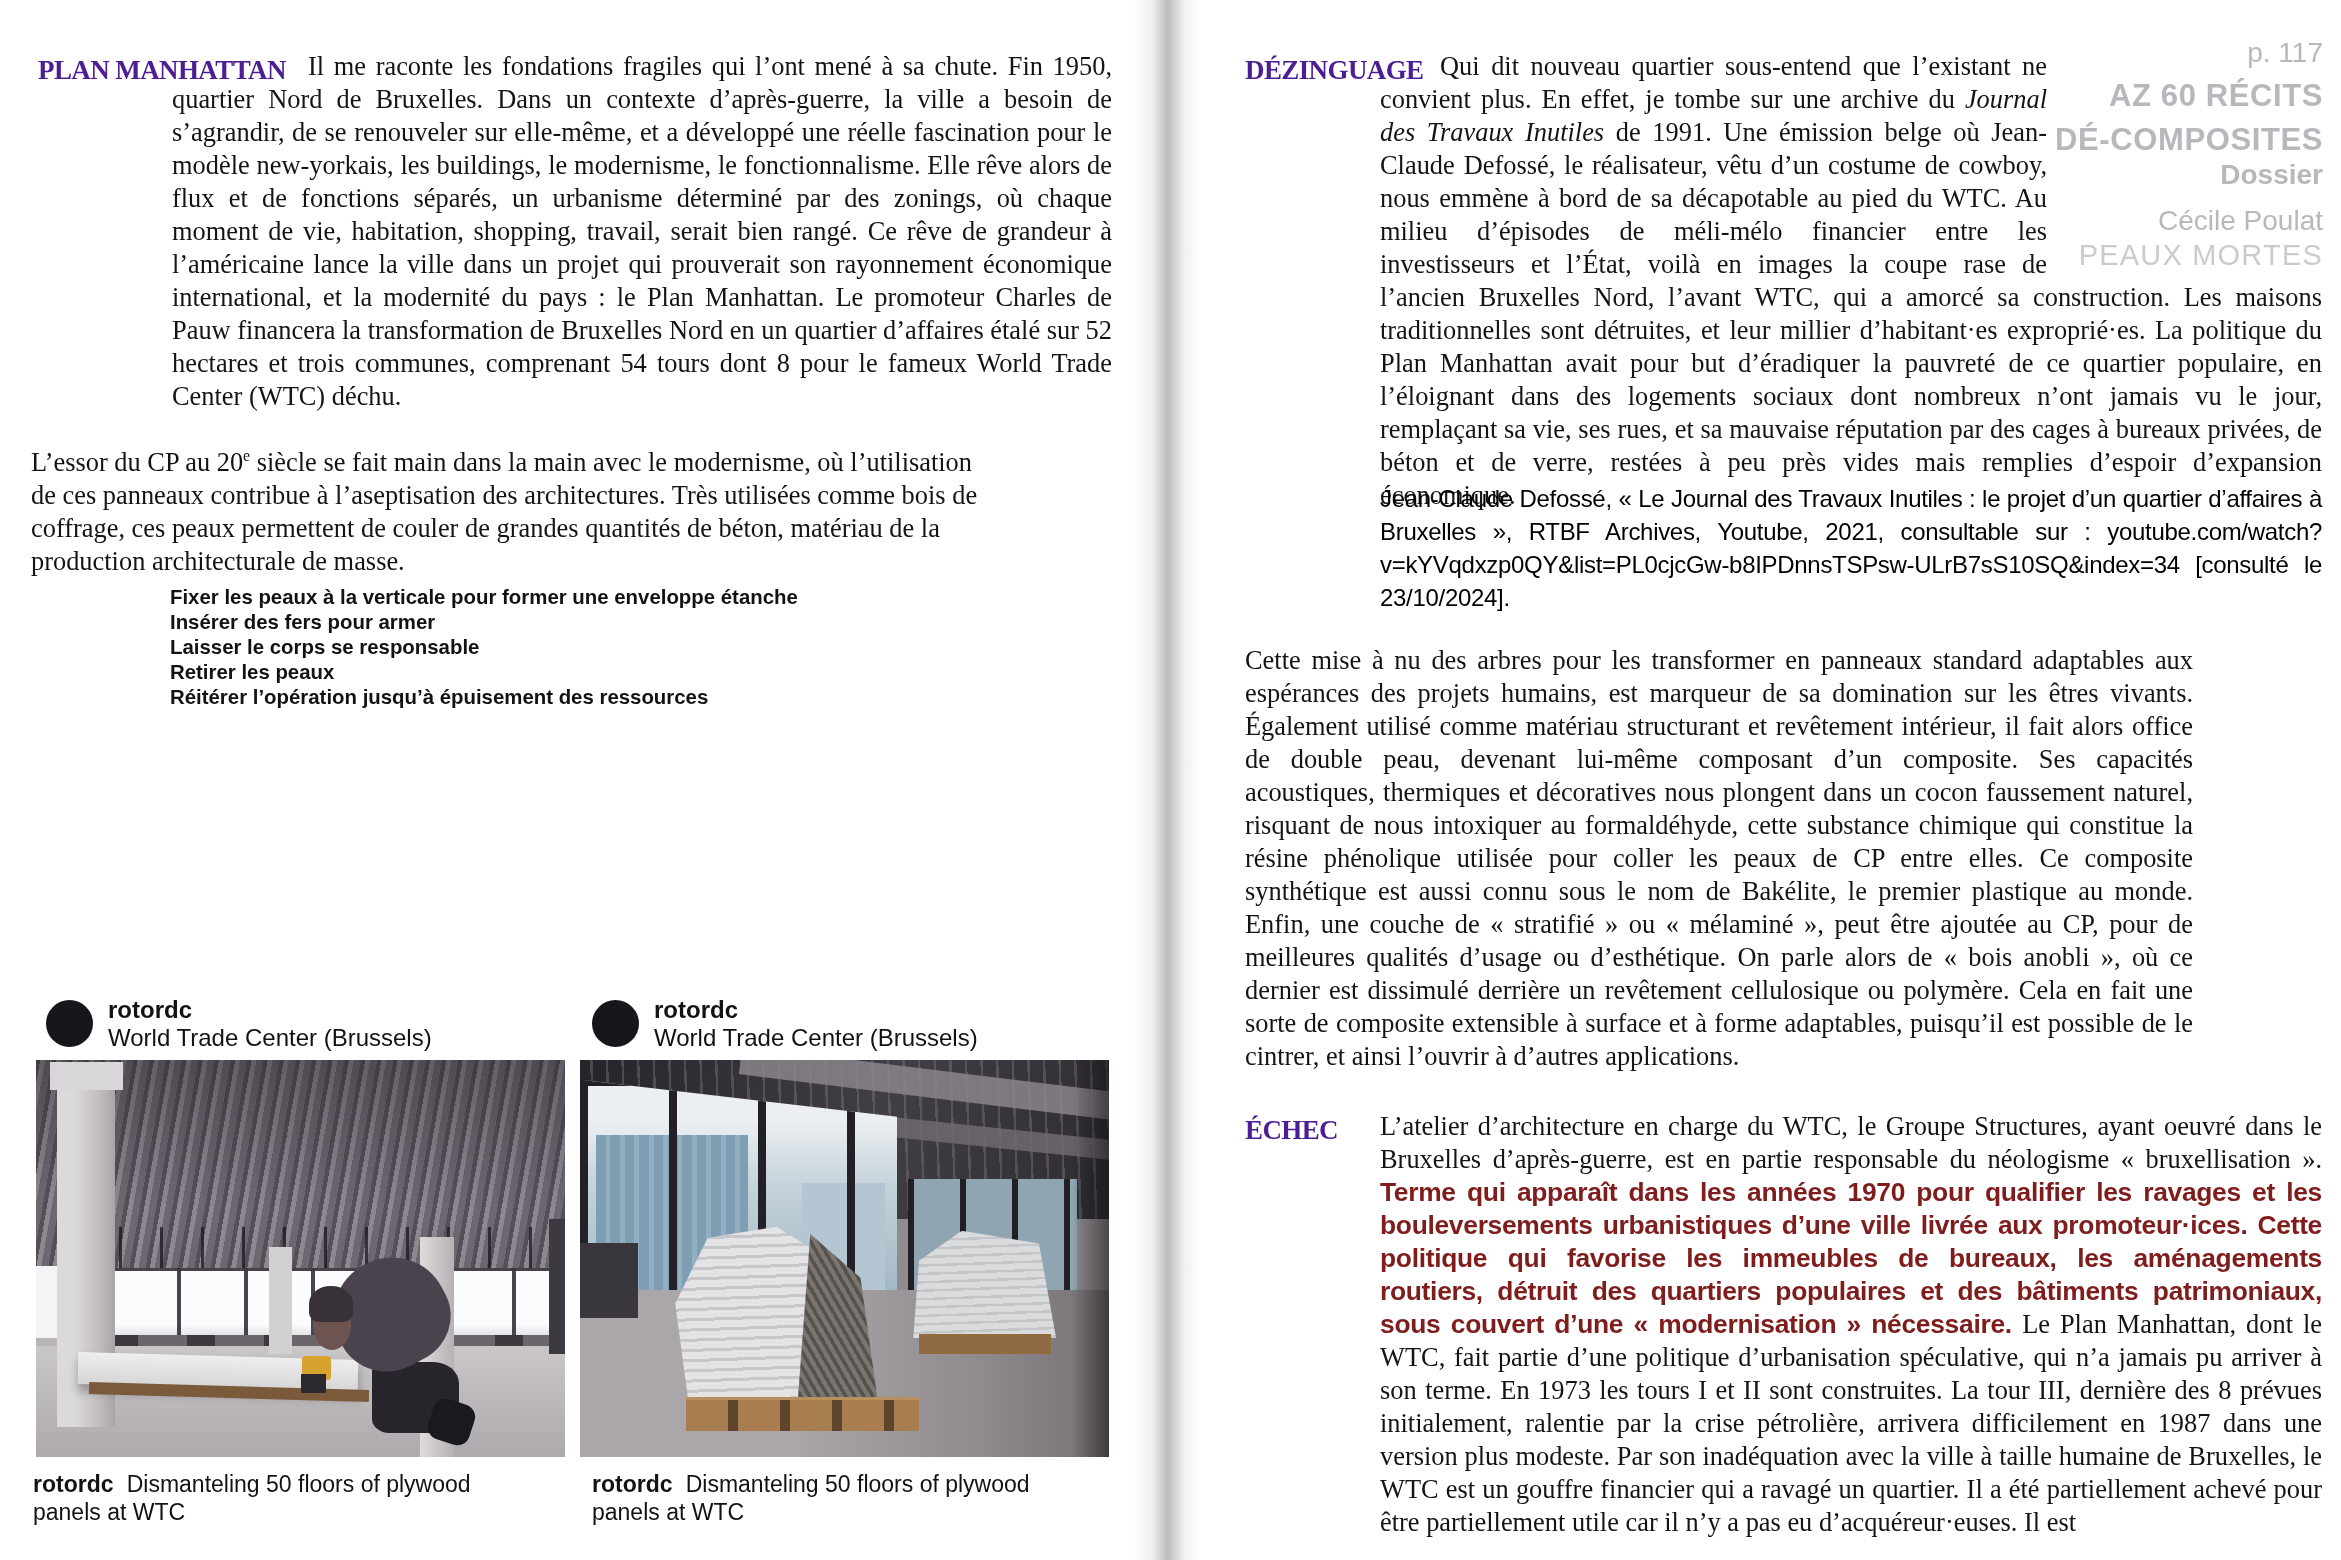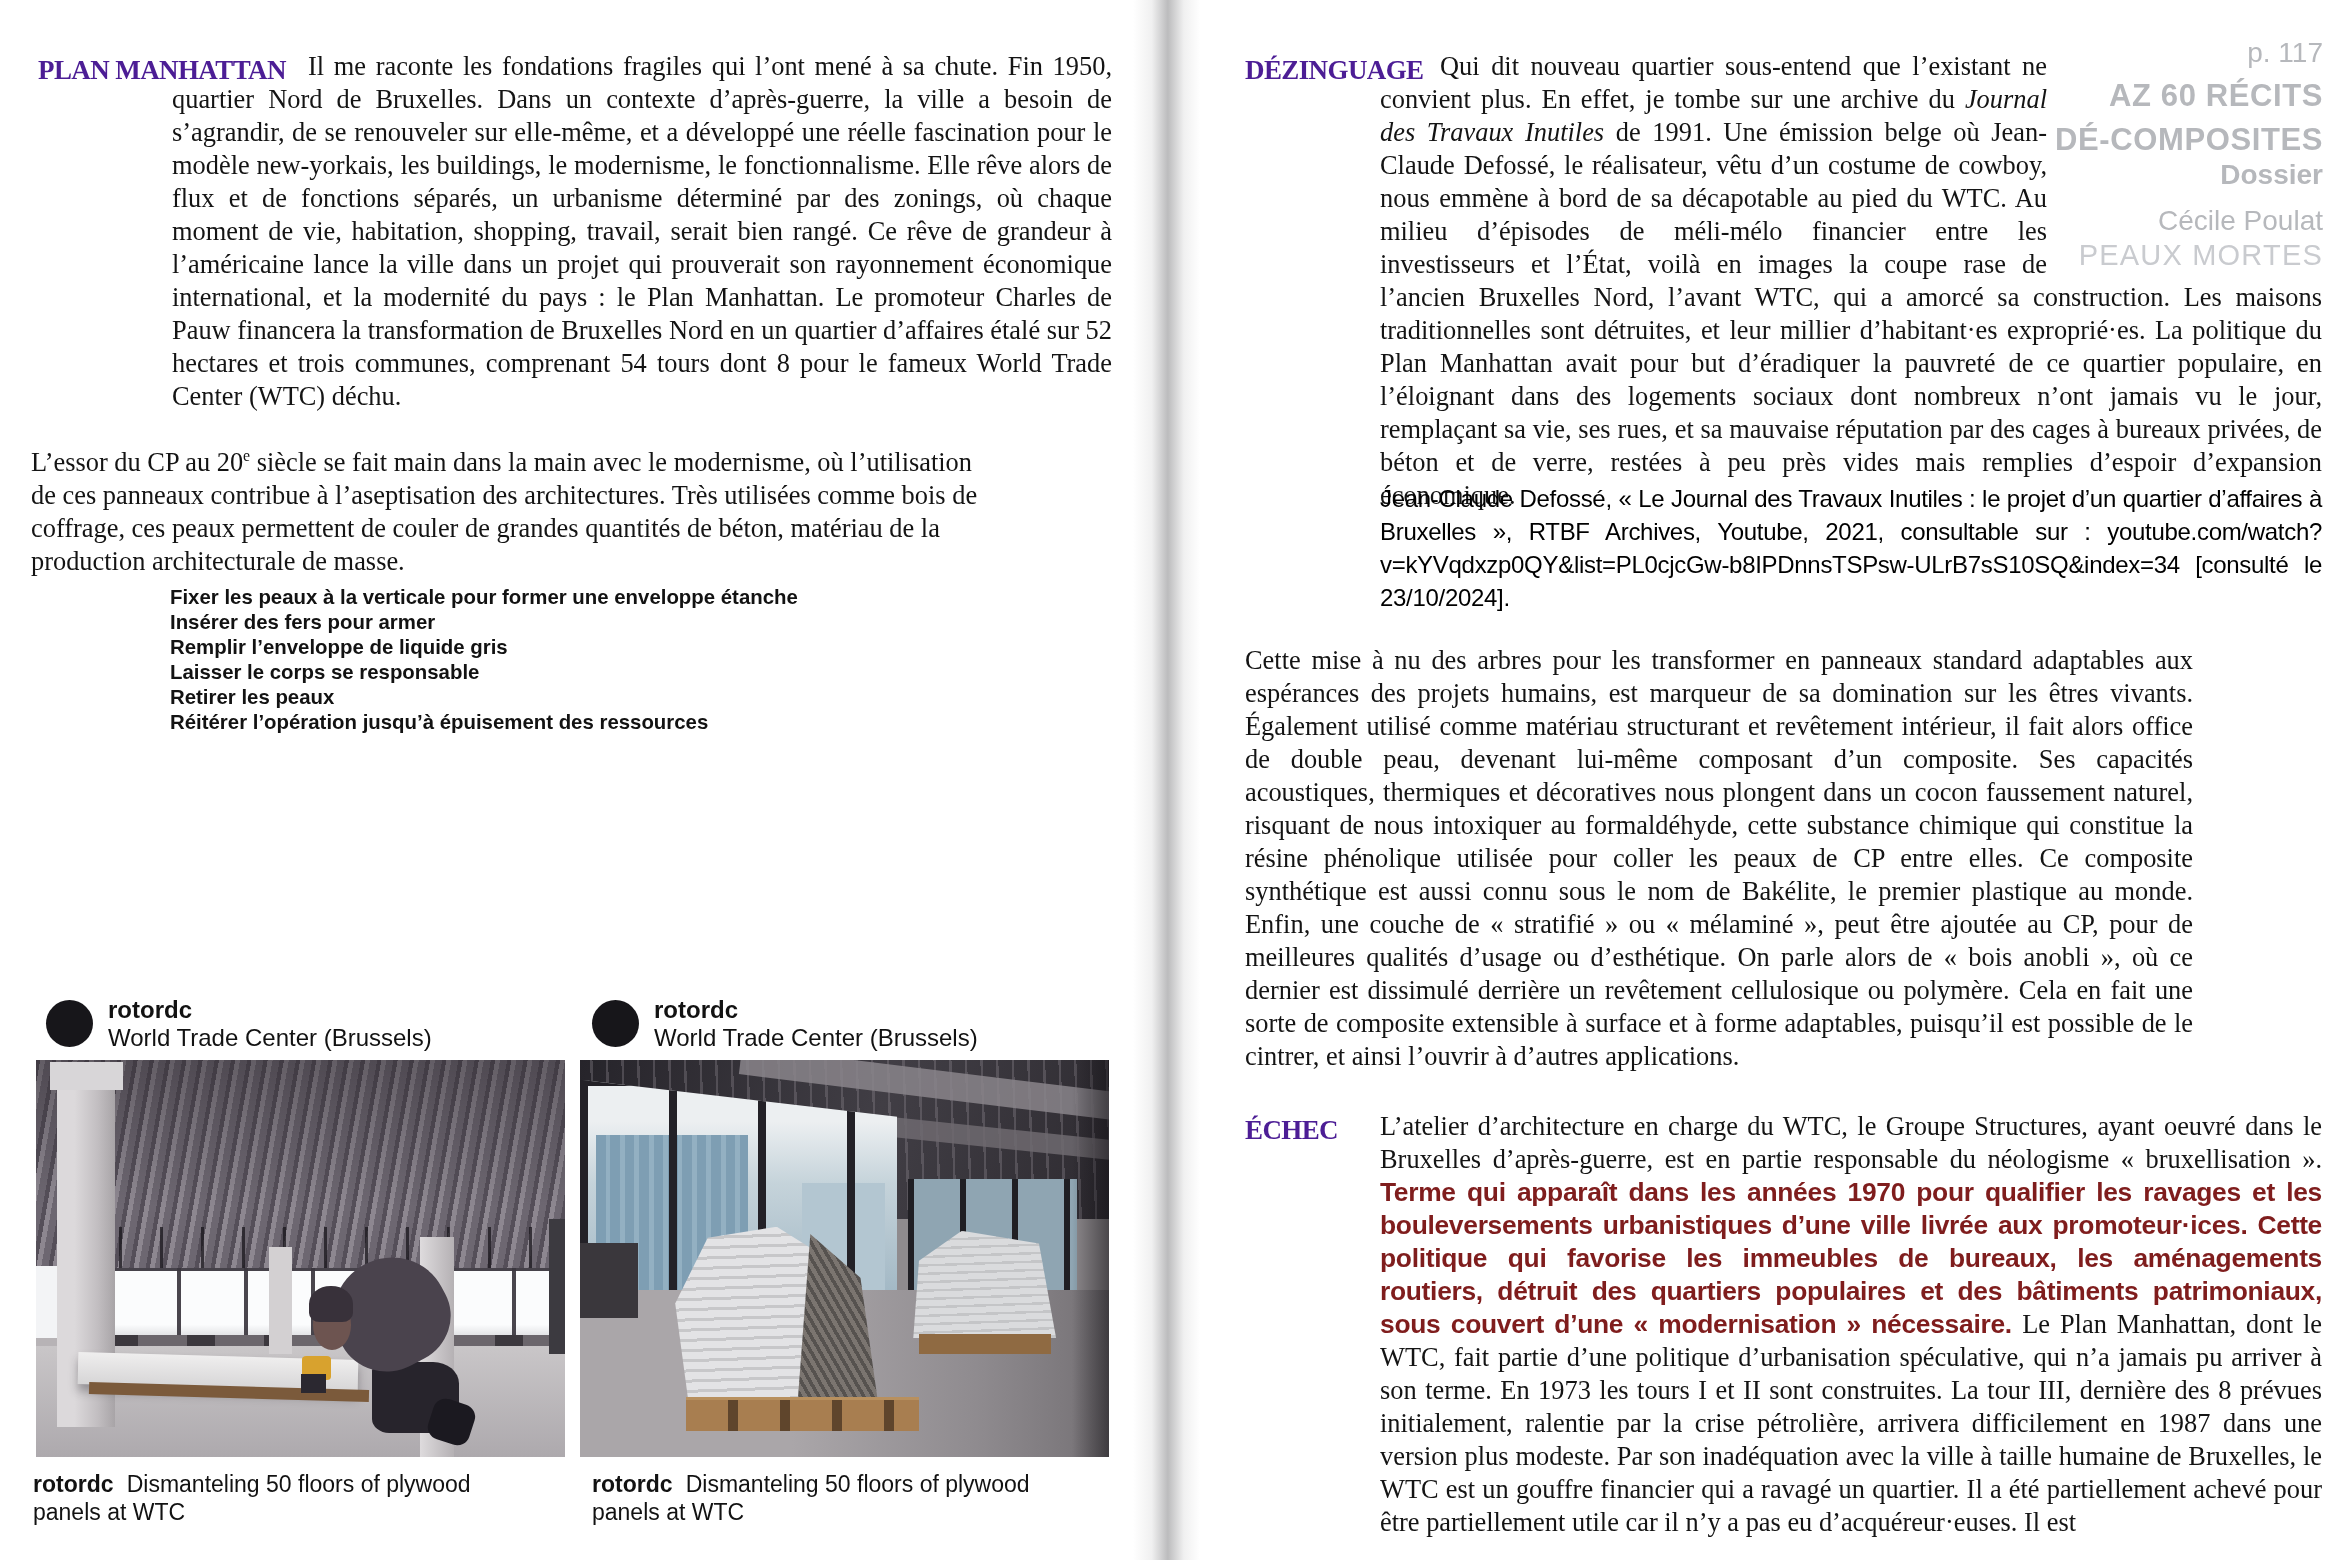--- a/index.html
+++ b/index.html
@@ -161,21 +161,20 @@
 
     <h2 class="abs slug" style="left:38px; top:55px;">PLAN MANHATTAN</h2>
 
     <p class="abs serif just" style="left:172px; top:50px; width:940px; text-indent:136px;"><span>Il me raconte les fondations fragiles qui l’ont mené à sa chute. Fin 1950, quartier Nord de Bruxelles. Dans un contexte d’après-guerre, la ville a besoin de s’agrandir, de se renouveler sur elle-même, et a développé une réelle fascination pour le modèle new-yorkais, les buildings, le modernisme, le fonctionnalisme. Elle rêve alors de flux et de fonctions séparés, un urbanisme déterminé par des zonings, où chaque moment de vie, habitation, shopping, travail, serait bien rangé. Ce rêve de grandeur à l’américaine lance la ville dans un projet qui prouverait son rayonnement économique international, et la modernité du pays : le Plan Manhattan. Le promoteur Charles de Pauw financera la transformation de Bruxelles Nord en un quartier d’affaires étalé sur 52 hectares et trois communes, comprenant 54 tours dont 8 pour le fameux World Trade Center (WTC) déchu.</span></p>
 
     <p class="abs serif" style="left:31px; top:439px; width:961px;"><span>L’essor du CP au 20</span><sup>e</sup><span> siècle se fait main dans la main avec le modernisme, où l’utilisation de ces panneaux contribue à l’aseptisation des architectures. Très utilisées comme bois de coffrage, ces peaux permettent de couler de grandes quantités de béton, matériau de la production architecturale de masse.</span></p>
 
     <div class="abs sanslist" style="left:170px; top:585px; width:871px;">
       <div>Fixer les peaux à la verticale pour former une enveloppe étanche</div>
       <div>Insérer des fers pour armer</div>
-      <div>Remplir l’enveloppe de liquide gris</div>
       <div>Laisser le corps se responsable</div>
       <div>Retirer les peaux</div>
       <div>Réitérer l’opération jusqu’à épuisement des ressources</div>
     </div>
 
     <div class="abs dot" style="left:46px; top:1000px;"></div>
     <div class="abs figlabel" style="left:108px; top:996px;">
       <div class="b">rotordc</div>
       <div>World Trade Center (Brussels)</div>
     </div>

